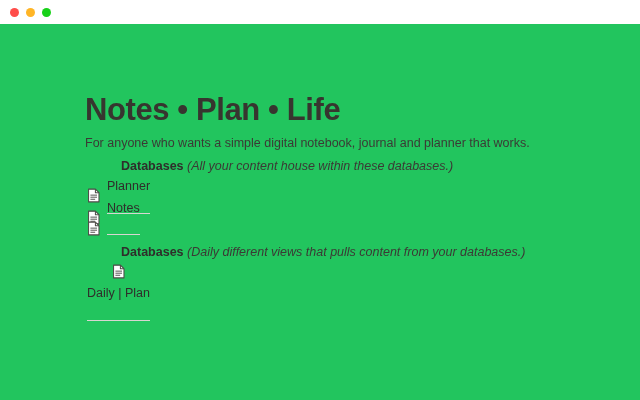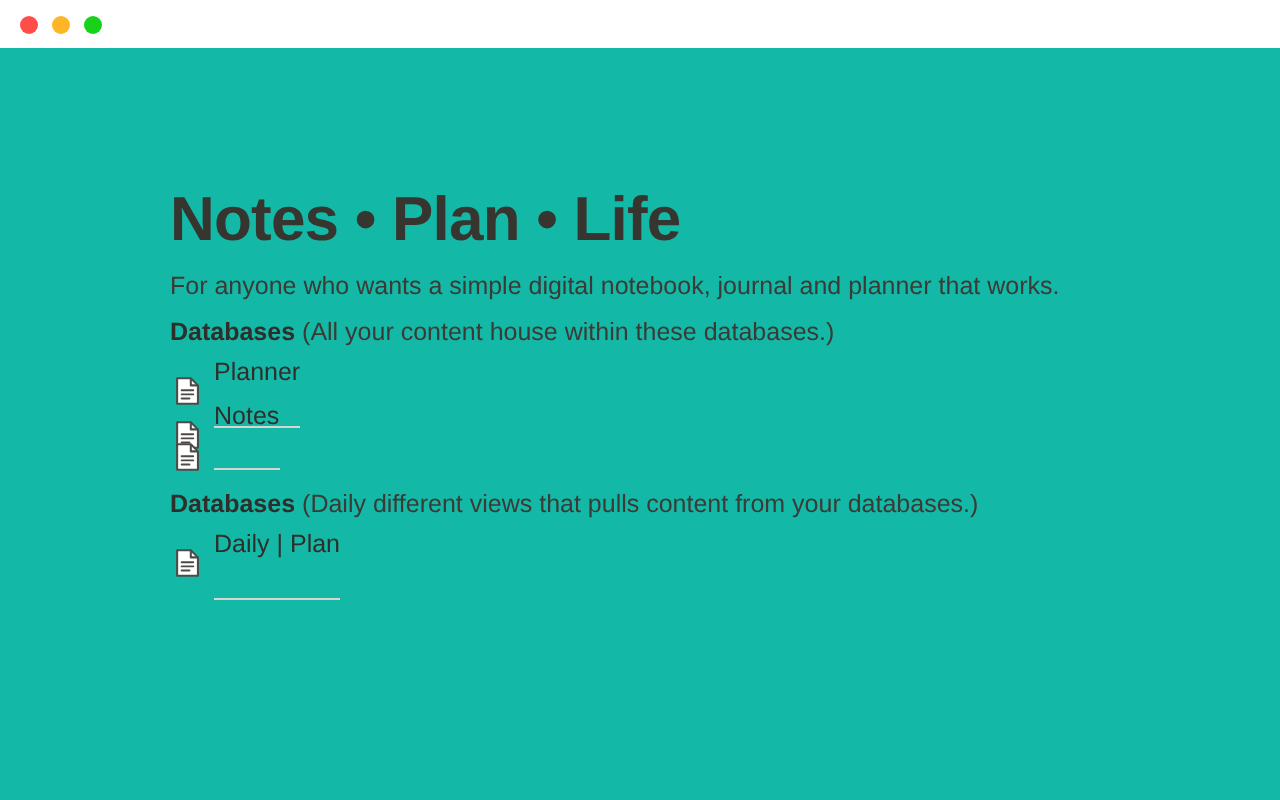--- a/index.html
+++ b/index.html
@@ -12,21 +12,21 @@
     background: #ffffff;
     font-family: "Liberation Sans", sans-serif;
     overflow: hidden;
     position: relative;
   }
 
   
   .window {
     width: 640px;
     height: 400px;
-    background: #14b8a6;
+    background: #22c55e;
     position: relative;
     overflow: hidden;
   }
   .titlebar {
     height: 24px;
     background: #ffffff;
     display: flex;
     align-items: center;
     padding-left: 10px;
     box-sizing: border-box;
@@ -80,24 +80,26 @@
     position: absolute;
     left: 85px;
     font-size: 12.5px;
     line-height: 1.45;
     color: #3b3a35;
     white-space: nowrap;
   }
   .section-head .bold {
     font-weight: bold;
     color: #2f2e2b;
+    margin-left: 36px;
   }
   .section-head .paren {
     font-weight: normal;
     color: #3b3a35;
+    font-style: italic;
   }
   #section-databases  { top: 157px; }
   #section-dashboards { top: 243px; }
 
   .page-link {
     position: absolute;
     left: 87px;
     display: flex;
     align-items: center;
     gap: 6px;
@@ -116,21 +118,21 @@
     font-size: 12.5px;
     line-height: 1.4;
     color: #2f2e2b;
     border-bottom: 1px solid #d8d6d1;
     padding-bottom: 17px;
   }
 
   #link-planner        { top: 178px; }
   #link-notes          { top: 199.5px; text-align: center; }
   #link-simple-journal { top: 221px; }
-  #link-daily-plan     { top: 264px; }
+  #link-daily-plan     { top: 264px; flex-direction: column; }
 </style>
 </head>
 <body>
 
 <div class="window">
 
   <div class="titlebar">
     <div class="traffic-lights">
       <span class="dot dot-close"></span>
       <span class="dot dot-min"></span>

